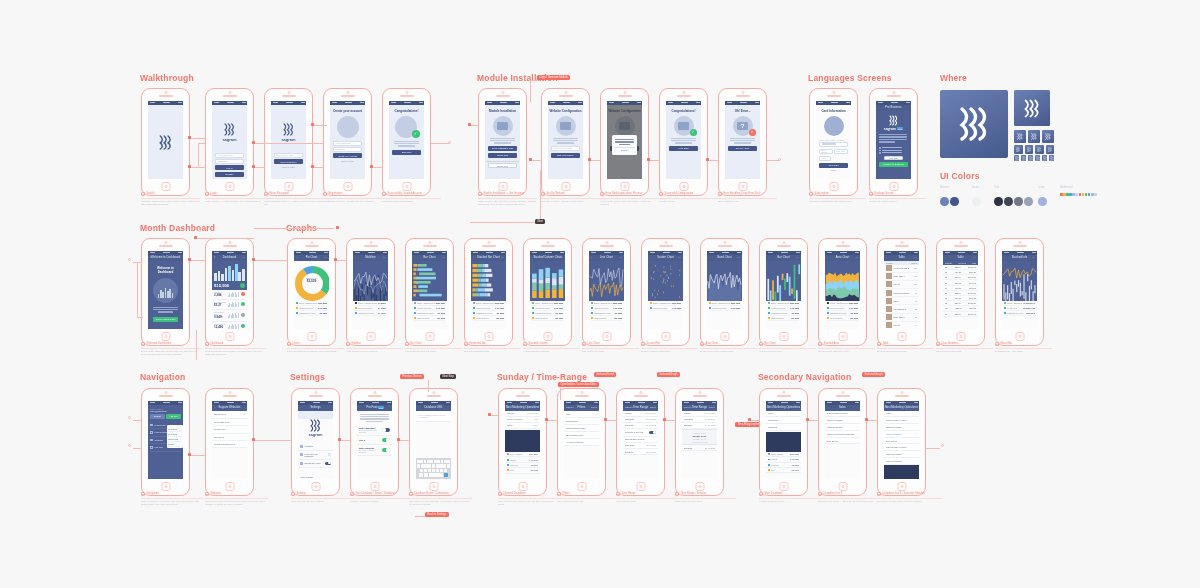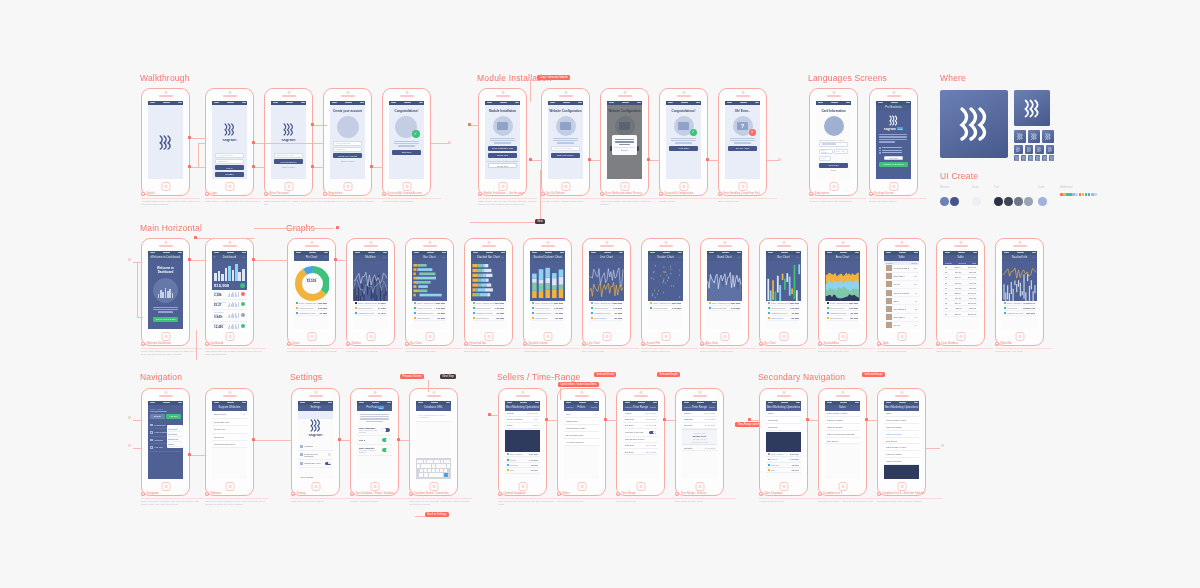--- a/index.html
+++ b/index.html
@@ -10,21 +10,21 @@
     overflow:hidden;
     position:relative;
   }
   #canvas { position:absolute; inset:0; }
 
   
   .sec-title{
     position:absolute;
     color:#f4766b;
     font-size:8.5px;
-    font-weight:400;
+    font-weight:700;
     letter-spacing:.2px;
     white-space:nowrap;
   }
 
   
   .phone{
     position:absolute;
     border:1.1px solid #f8aba4;
     border-radius:9px;
     background:#fdfdfd;
@@ -650,42 +650,42 @@
         </div>
         <div class="icon-tile" style="width: 6px; height: 6px; display: flex; align-items: center; justify-content: center;">
           <svg width="4" height="5" viewBox="0 0 30 34">
             <path d="M3 2 C9 7, 9 13, 3 18 C9 23, 9 28, 3 32" stroke="#ffffff" stroke-width="3.4" fill="none" stroke-linecap="round"></path>
             <path d="M12 2 C18 7, 18 13, 12 18 C18 23, 18 28, 12 32" stroke="#ffffff" stroke-width="3.4" fill="none" stroke-linecap="round"></path>
             <path d="M21 2 C27 7, 27 13, 21 18 C27 23, 27 28, 21 32" stroke="#ffffff" stroke-width="3.4" fill="none" stroke-linecap="round"></path>
           </svg>
         </div>
       </div>
     </div>
-    <div class="sec-title" style="left: 940px; top: 171px;">UI Create</div>
+    <div class="sec-title" style="left: 940px; top: 171px;">UI Colors</div>
     <div class="sw-group" style="left: 940px; top: 185px;">
       <div class="sw-label">Buttons</div>
       <div style="white-space: nowrap;"><span class="sw" style="background: rgb(110, 131, 181);"></span><span class="sw" style="background: rgb(68, 86, 138);"></span></div>
     </div>
     <div class="sw-group" style="left: 972px; top: 185px;">
       <div class="sw-label">Lines</div>
       <div style="white-space: nowrap;"><span class="sw" style="background: rgb(236, 239, 244);"></span></div>
     </div>
     <div class="sw-group" style="left: 994px; top: 185px;">
       <div class="sw-label">Text</div>
       <div style="white-space: nowrap;"><span class="sw" style="background: rgb(45, 51, 66);"></span><span class="sw" style="background: rgb(62, 69, 84);"></span><span class="sw" style="background: rgb(111, 118, 134);"></span><span class="sw" style="background: rgb(154, 163, 180);"></span></div>
     </div>
     <div class="sw-group" style="left: 1038px; top: 185px;">
       <div class="sw-label">Icons</div>
       <div style="white-space: nowrap;"><span class="sw" style="background: rgb(159, 179, 220);"></span></div>
     </div>
     <div class="sw-group" style="left: 1060px; top: 185px;">
       <div class="sw-label">Additional</div>
       <div style="white-space: nowrap; width: 24px; line-height: 0;"><span class="mini" style="background: rgb(250, 107, 96);"></span><span class="mini" style="background: rgb(242, 179, 61);"></span><span class="mini" style="background: rgb(62, 193, 122);"></span><span class="mini" style="background: rgb(74, 163, 224);"></span><span class="mini" style="background: rgb(162, 181, 221);"></span><span class="mini" style="background: rgb(201, 211, 232);"></span><span class="mini" style="background: rgb(250, 107, 96);"></span><span class="mini" style="background: rgb(242, 179, 61);"></span><span class="mini" style="background: rgb(62, 193, 122);"></span><span class="mini" style="background: rgb(74, 163, 224);"></span><span class="mini" style="background: rgb(162, 181, 221);"></span><span class="mini" style="background: rgb(201, 211, 232);"></span></div>
     </div>
-    <div class="sec-title" style="left: 140px; top: 223px;">Main Horizontal</div>
+    <div class="sec-title" style="left: 140px; top: 223px;">Month Dashboard</div>
     <div class="phone" style="left: 141px; top: 238px; width: 49px; height: 108px;">
       <div class="cam"></div>
       <div class="spk"></div>
       <div class="home"></div>
       <div class="screen">
         <div class="statusbar">
           <i style="width: 5px;"></i>
           <i style="width: 7px;"></i>
           <i style="width: 4px;"></i>
         </div>
@@ -1824,21 +1824,21 @@
             <div style="width: 4.5px; height: 3.4px; background: rgb(251, 251, 252); border-radius: 0.5px;"></div>
             <div style="width: 14px; height: 3.4px; background: rgb(251, 251, 252); border-radius: 0.5px;"></div>
             <div style="width: 4.5px; height: 3.4px; background: rgb(74, 163, 224); border-radius: 0.5px;"></div>
           </div>
         </div>
       </div>
     </div>
     <div class="cap" style="left: 409px; top: 492px; width: 63px;"><span class="num">32</span><span class="ttl">Database Name / Connection</span><div class="rule"></div><span class="desc">Input name of your database / connection string using the on-screen keyboard.</span></div>
     <div class="badge" style="left: 400px; top: 374px;">Previous Screen</div>
     <div class="badge dark" style="left: 440px; top: 374px;">Next Step</div>
-    <div class="sec-title" style="left: 497px; top: 372px;">Sellers / Time-Range</div>
+    <div class="sec-title" style="left: 497px; top: 372px;">Sunday / Time-Range</div>
     <div class="phone" style="left: 498px; top: 388px; width: 49px; height: 108px;">
       <div class="cam"></div>
       <div class="spk"></div>
       <div class="home"></div>
       <div class="screen">
         <div class="statusbar">
           <i style="width: 5px;"></i>
           <i style="width: 7px;"></i>
           <i style="width: 4px;"></i>
         </div>

